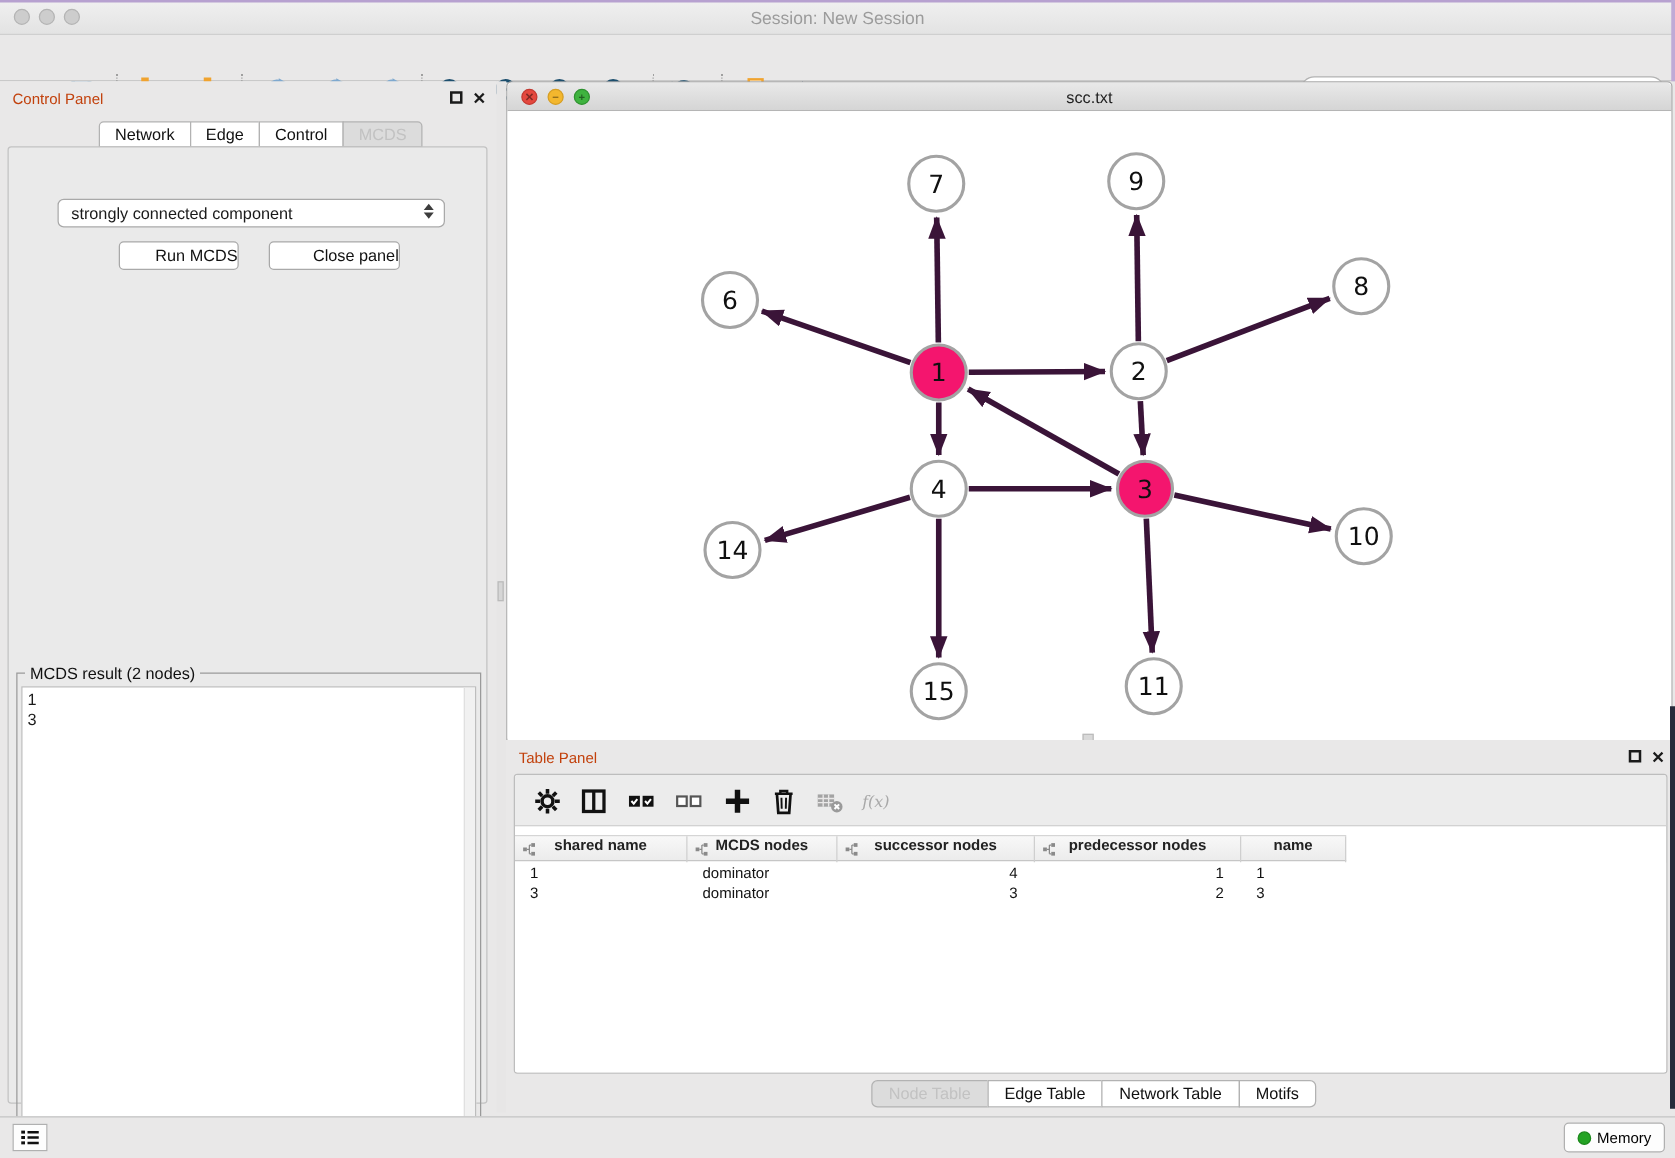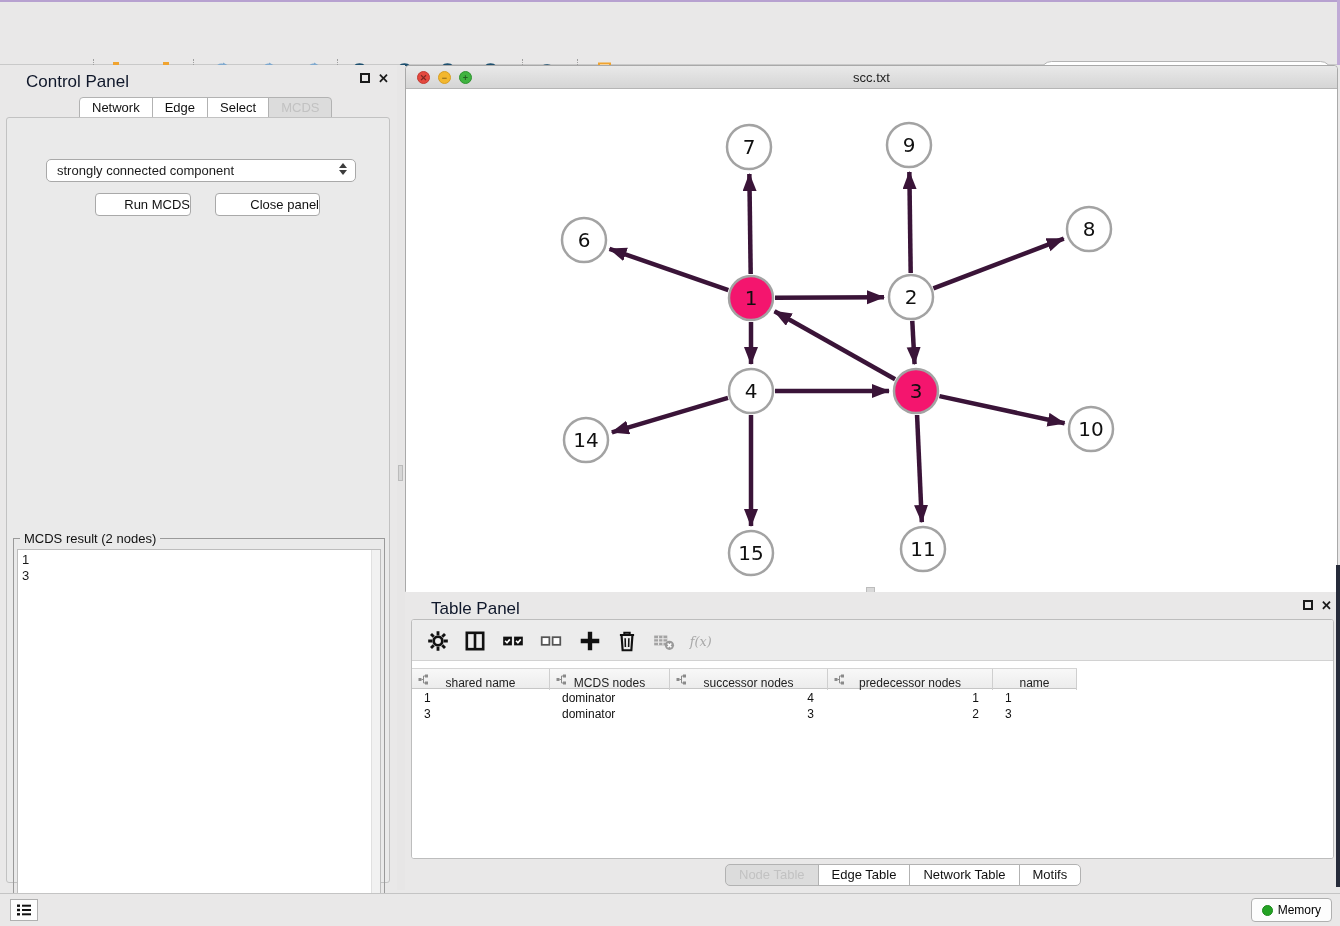--- a/index.html
+++ b/index.html
@@ -26,21 +26,21 @@
   .tbtn { position:absolute; top:33px; width:26px; height:26px; background:transparent; border:none; cursor:pointer; padding:0; }
   .tbtn svg { width:26px; height:26px; display:block; }
   .tsep { position:absolute; top:31px; width:0; height:30px; border-left:1px dotted #9f9f9f; }
   .searchbox { position:absolute; left:1040px; top:33px; width:292px; height:23px;
     background:#fff; border:1px solid #b3b3b3; border-radius:12px; display:flex; align-items:center; padding-left:7px; }
   .searchbox input { border:none; outline:none; flex:1; font-size:12px; background:transparent; margin-left:4px; }
 
   
   .control-panel { position:absolute; left:0; top:65px; width:397px; height:825px; background:#e9e8e8; }
   .panel-header { position:absolute; left:0; top:0; width:100%; height:28px; }
-  .panel-title { position:absolute; left:26px; top:7px; font-size:17px; color:#0f172a; }
+  .panel-title { position:absolute; left:10px; top:7px; font-size:12px; color:#c2410c; }
   .winbtn-float { position:absolute; width:10px; height:10px; border:2px solid #1a1a1a; background:transparent; cursor:pointer; }
   .winbtn-close { position:absolute; font-size:13px; font-weight:700; color:#1a1a1a; cursor:pointer; line-height:12px; }
   .cp-tabs { position:absolute; left:79px; top:32px; height:21px; display:flex; }
   .tab { font-size:13px; padding:2px 12px 3px 12px; background:#fff; border:1px solid #b2b2b2;
     margin-left:-1px; color:#111; cursor:pointer; white-space:nowrap; }
   .tab:first-child { border-radius:4px 0 0 0; margin-left:0; }
   .tab:last-child { border-radius:0 4px 0 0; }
   .tab.selected { background:#dcdcdc; color:#c2c2c2; }
   .cp-content { position:absolute; left:6px; top:52px; width:384px; height:766px;
     background:#eaeaea; border:1px solid #c2c2c2; border-radius:3px; }
@@ -83,30 +83,30 @@
   
   .table-panel { position:absolute; left:405px; top:592px; width:935px; height:301px; background:#e9e8e8; }
   .tp-header { position:absolute; left:0; top:0; width:100%; height:27px; }
   .tp-container { position:absolute; left:6px; top:27px; width:923px; height:240px;
     background:#fff; border:1px solid #bdbdbd; border-radius:3px; overflow:hidden; }
   .tp-toolbar { position:absolute; left:0; top:0; width:100%; height:41px; background:#ececec; border-bottom:1px solid #d2d2d2; }
   .tpbtn { position:absolute; top:9px; width:24px; height:24px; background:transparent; border:none; cursor:pointer; padding:0; }
   .tpbtn svg { width:24px; height:24px; display:block; }
   .tbl-headrow { position:absolute; left:0; top:48px; height:21px; display:flex;
     background:linear-gradient(#f8f8f8,#ececec); border-top:1px solid #d5d5d5; border-bottom:1px solid #c6c6c6; }
-  .thcell { position:relative; height:21px; border-right:1px solid #cfcfcf; display:flex; align-items:flex-end;
-    justify-content:center; font-size:12px; color:#222; cursor:pointer; }
+  .thcell { position:relative; height:21px; border-right:1px solid #cfcfcf; display:flex; align-items:flex-start;
+    justify-content:center; font-size:12px; color:#222; cursor:pointer;font-weight:bold; }
   .thcell .tree-ico { position:absolute; left:6px; top:5px; }
   .tbl-body { position:absolute; left:0; top:70px; width:100%; bottom:0; background:#fff; }
   .tbl-row { display:flex; height:16px; font-size:12px; color:#111; cursor:default; }
   .tdcell { height:16px; line-height:16px; overflow:hidden; white-space:nowrap; }
   .al { padding-left:12px; text-align:left; }
   .ar { padding-right:14px; text-align:right; }
 
-  .tp-tabs { position:absolute; left:292px; top:272px; height:22px; display:flex;margin-left:28px; }
+  .tp-tabs { position:absolute; left:292px; top:272px; height:22px; display:flex; }
   .tp-tabs .tab { border-radius:0; font-size:13px; padding:2px 13px 3px 13px; }
   .tp-tabs .tab:first-child { border-radius:5px 0 0 5px; }
   .tp-tabs .tab:last-child { border-radius:0 5px 5px 0; }
 
   
   .statusbar { position:absolute; left:0; top:893px; width:1340px; height:33px;
     background:#e9e8e8; border-top:1px solid #c4c4c4; }
   .list-btn { position:absolute; left:10px; top:5px; width:28px; height:22px; background:#fdfdfd;
     border:1px solid #b0b0b0; cursor:pointer; display:flex; align-items:center; justify-content:center; }
   .memory-btn { position:absolute; right:8px; top:4px; height:24px; background:#fdfdfd;
@@ -115,20 +115,26 @@
   .mem-dot { width:11px; height:11px; border-radius:50%; background:#24a324; border:1px solid #1c881c; }
 </style>
 </head>
 <body>
 
 <div class="app">
   <div class="edge-top"></div>
   <div class="edge-right-purple"></div>
   <div class="edge-right-dark"></div>
 
+  <div class="titlebar">
+    <span class="tl-dot" style="left:11px"></span>
+    <span class="tl-dot" style="left:31px"></span>
+    <span class="tl-dot" style="left:51px"></span>
+    <div class="title">Session: New Session</div>
+  </div>
 
   <div class="main-toolbar">
     <button class="tbtn" style="left:9px">
       <svg viewBox="0 0 26 26">
         <path d="M3 6h7l2 2h9v4H3z" fill="#c8831f"></path>
         <path d="M2 11h21l-3.5 10H4z" fill="#efa83c"></path>
       </svg>
     </button>
     <button class="tbtn" style="left:52px">
       <svg viewBox="0 0 26 26">
@@ -282,21 +288,21 @@
 
   <div class="control-panel">
     <div class="panel-header">
       <span class="panel-title">Control Panel</span>
       <span class="winbtn-float" style="left:360px; top:8px"></span>
       <span class="winbtn-close" style="left:378px; top:8px">✕</span>
     </div>
     <div class="cp-tabs">
       <span class="tab">Network</span>
       <span class="tab">Edge</span>
-      <span class="tab">Select</span>
+      <span class="tab">Control</span>
       <span class="tab selected">MCDS</span>
     </div>
     <div class="cp-content">
       <div class="select-box">
         <span>strongly connected component</span>
         <span class="select-arrows">
           <i class="arr-up"></i>
             <i class="arr-dn"></i>
         </span>
       </div>

